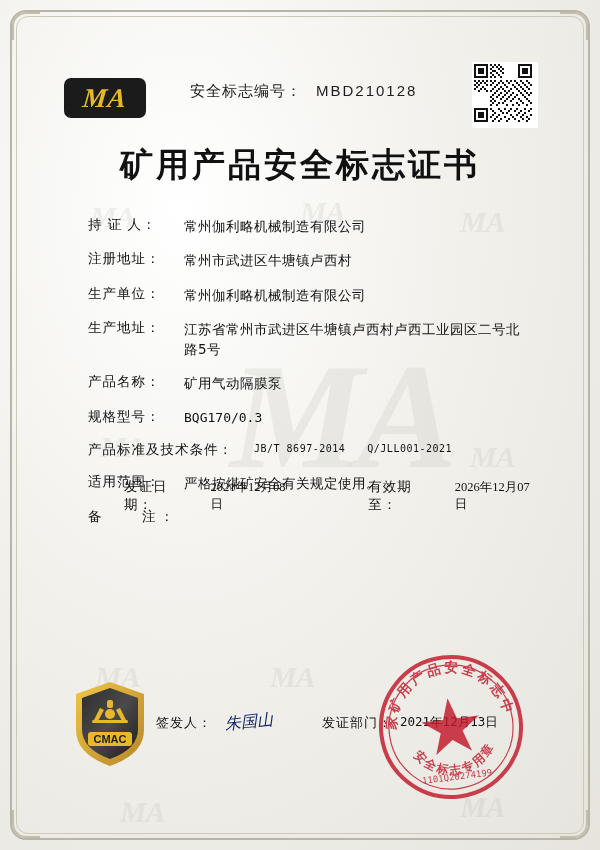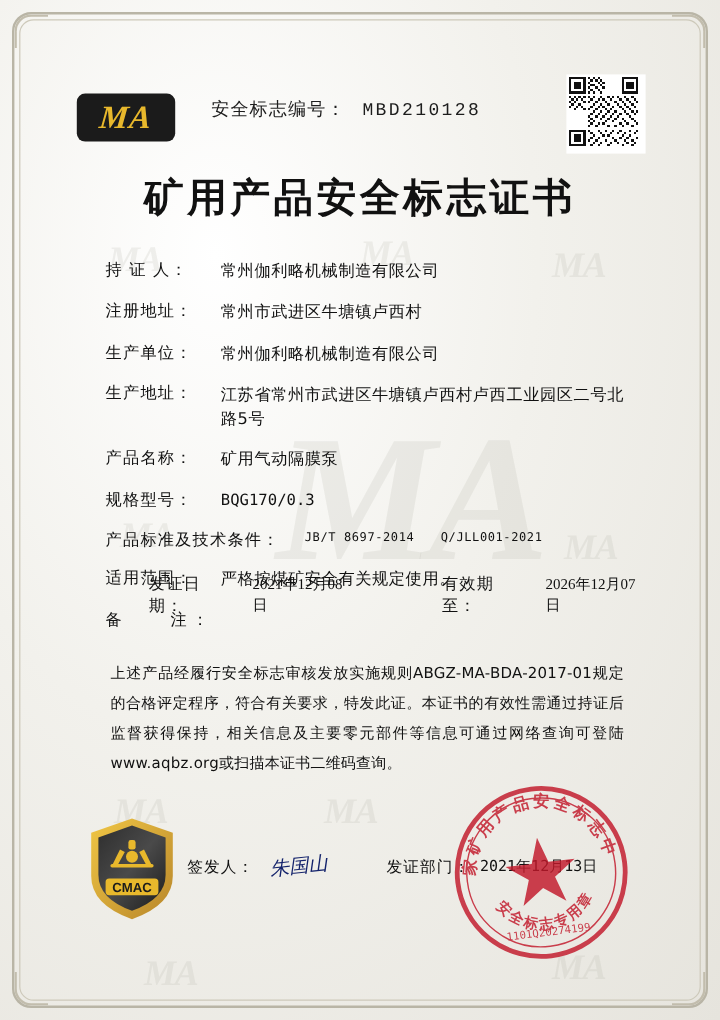--- a/index.html
+++ b/index.html
@@ -68,24 +68,24 @@
   
   .qr{
     position:absolute;right:62px;top:62px;
     width:62px;height:62px;
     background:#fff;
     padding:2px;
   }
   .qr svg{display:block;}
 
   .cert-no{
-    position:absolute;left:176px;top:82px;
+    position:absolute;left:190px;top:82px;
     font-size:15px;color:#1d1d1d;
     letter-spacing:1px;
-    font-family:Liberation Mono, monospace;
+    font-family:Liberation Sans, sans-serif;
   }
   .cert-no .num{margin-left:14px;letter-spacing:2px;}
 
   .title{
     position:absolute;left:0;right:0;top:143px;
     text-align:center;
     font-family:"DejaVu Sans", sans-serif;
     font-weight:bold;
     font-size:33px;
     letter-spacing:3px;
@@ -459,21 +459,20 @@
   <div class="dates">
     <span class="lbl">发证日期：</span>
     <span class="val">2021年12月08日</span>
     <span class="gap"></span>
     <span class="lbl">有效期至：</span>
     <span class="val">2026年12月07日</span>
   </div>
 
   <div class="remark">备　　注：</div>
 
-  <div class="note">上述产品经履行安全标志审核发放实施规则ABGZ-MA-BDA-2017-01规定的合格评定程序，符合有关要求，特发此证。本证书的有效性需通过持证后监督获得保持，相关信息及主要零元部件等信息可通过网络查询可登陆www.aqbz.org或扫描本证书二维码查询。</div>
 
   <div class="shield">
     <svg width="72" height="88" viewBox="0 0 72 88">
       <defs>
         <linearGradient id="shg" x1="0" y1="0" x2="1" y2="1">
           <stop offset="0%" stop-color="#2e2e2e"></stop>
           <stop offset="50%" stop-color="#4a4a4a"></stop>
           <stop offset="100%" stop-color="#1c1c1c"></stop>
         </linearGradient>
         <linearGradient id="shg2" x1="0" y1="0" x2="1" y2="1">

